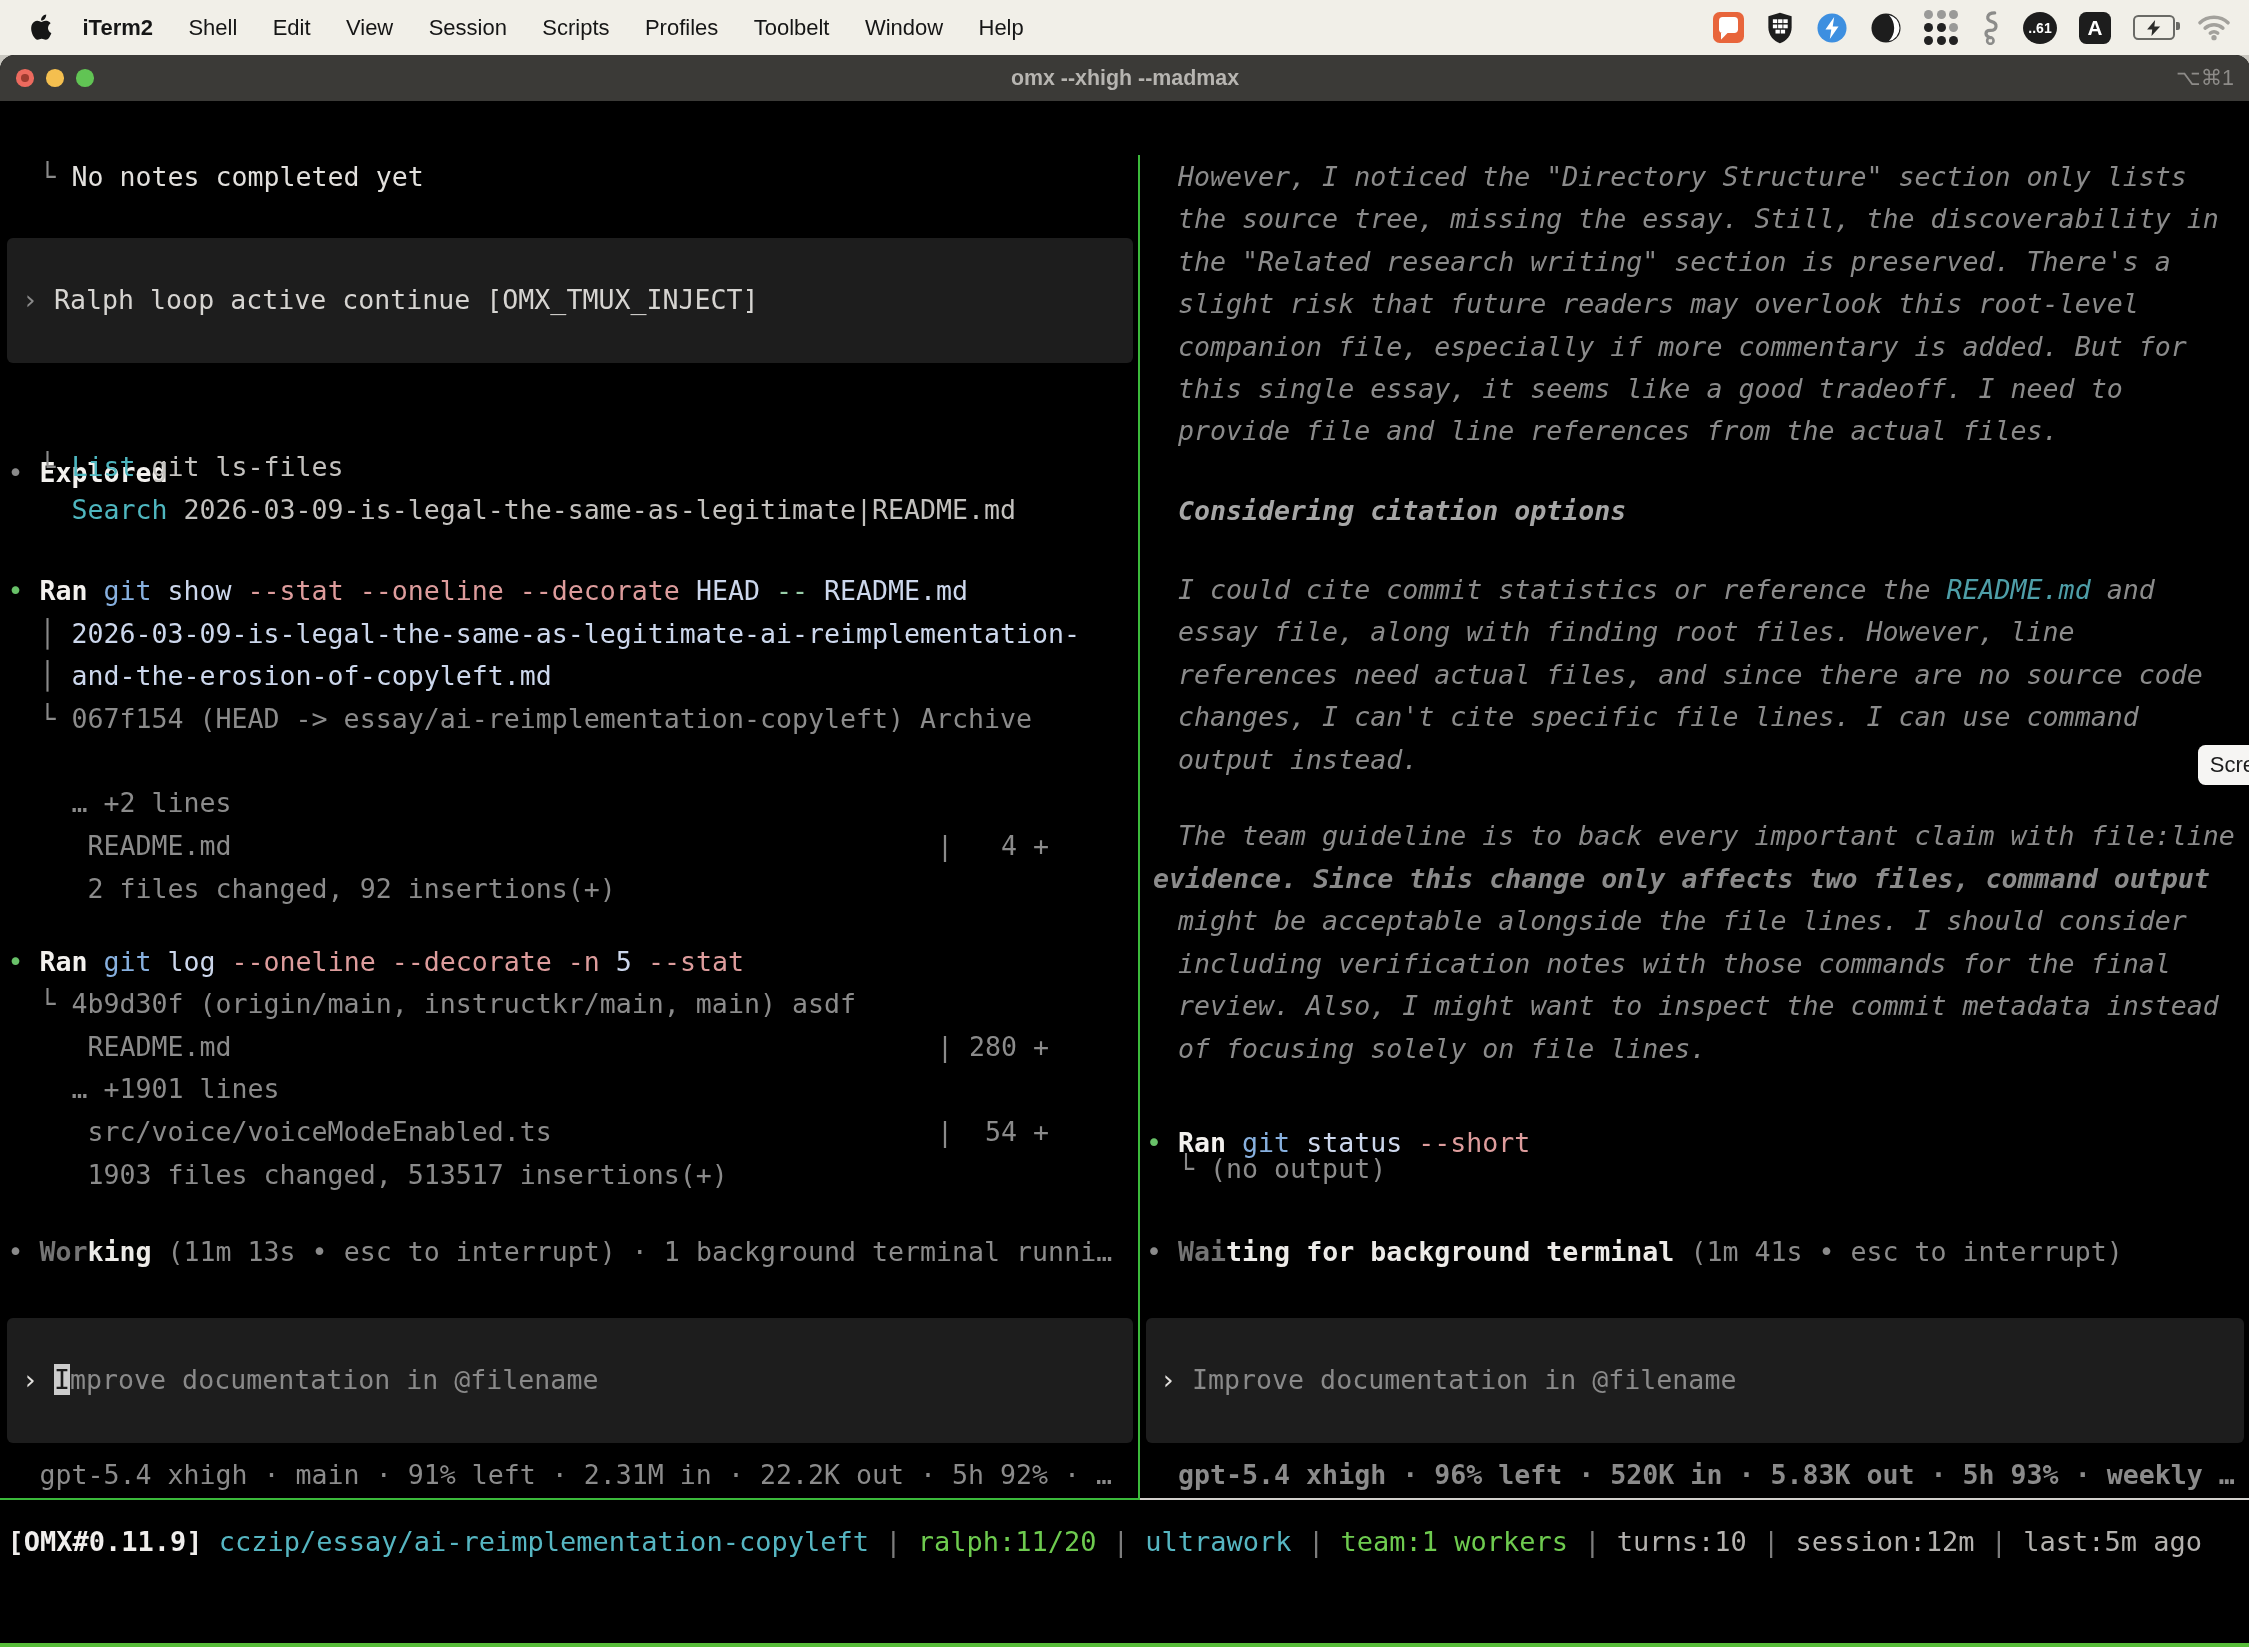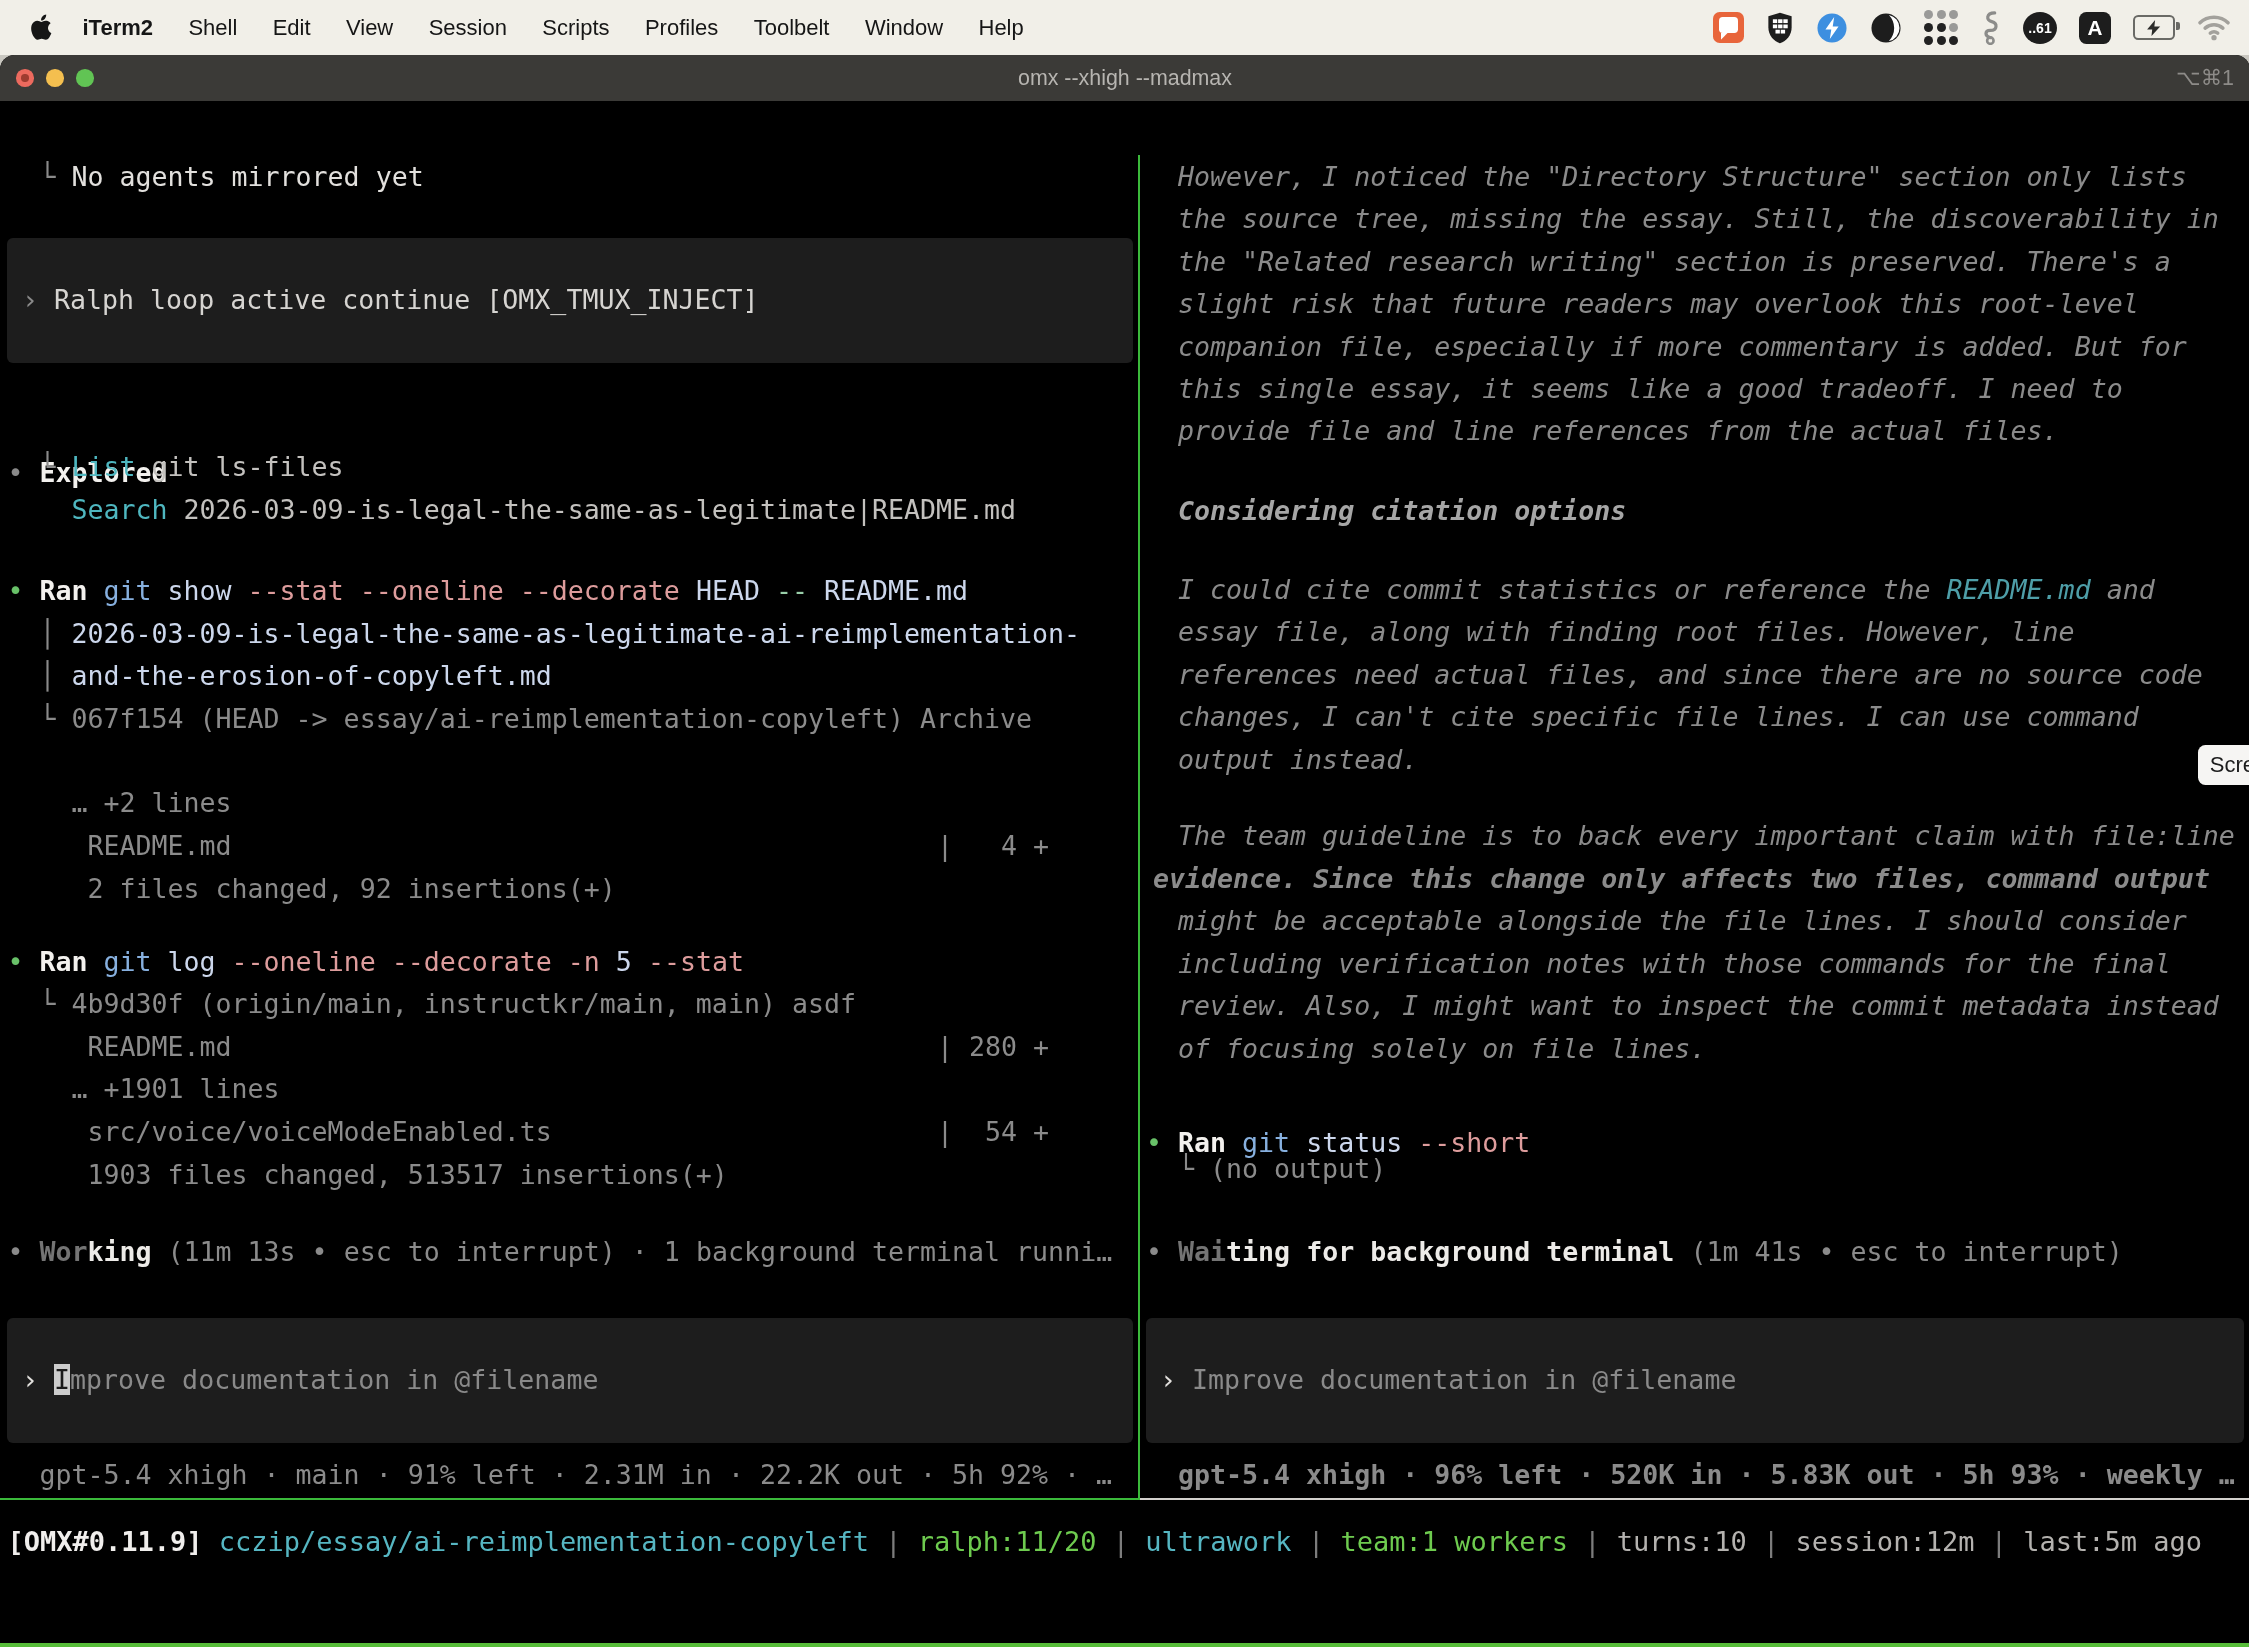--- a/index.html
+++ b/index.html
@@ -33,21 +33,21 @@
   .window{position:absolute;left:0;top:55px;width:2250px;height:1593px;background:#000;
           border-radius:14.8px 14.8px 0 0;overflow:hidden;z-index:2;}
   .titlebar{position:relative;height:46px;background:#3b3a37;}
   .tlights{position:absolute;left:16px;top:14px;display:flex;gap:12.5px;}
   .tl{width:17.7px;height:17.7px;border-radius:50%;position:relative;}
   .tl.red{background:#ec6a5e;}
   .tl.red::after{content:"";position:absolute;left:5.2px;top:5.2px;width:7.4px;height:7.4px;border-radius:50%;background:#9e3c30;}
   .tl.yellow{background:#f4bf4f;}
   .tl.green{background:#61c454;}
   .wtitle{position:absolute;left:0;right:0;top:0;height:30px;text-align:center;line-height:46px;
-          color:#b7b5b1;font-weight:normal;font-size:21.4px;}
+          color:#b7b5b1;font-weight:bold;font-size:21.4px;}
   .wshortcut{position:absolute;right:16px;top:0;height:46px;line-height:46px;color:#8d8b88;font-size:21.4px;}
   
   .term{position:absolute;left:0;top:100px;width:2250px;height:1493px;background:#000;}
   .tline{position:absolute;white-space:pre;font:26.6px/42px "DejaVu Sans Mono",monospace;color:#d8d6d3;}
   .sline{position:absolute;white-space:pre;font:27px/42px "DejaVu Sans Mono",monospace;}
   .c-fg{color:#e2e0dd;} .c-fg2{color:#d6d4d1;}
   .c-bold{color:#f3f1ee;font-weight:bold;}
   .c-dim{color:#8a8a8a;}
   .c-grey{color:#8b8b8b;}
   .c-mid{color:#c3c1be;}
@@ -183,21 +183,21 @@
       <span class="wshortcut">⌥⌘1</span>
     </div>
 
     <div class="term">
 
       <div class="greybox" style="left:7.4px;top:83px;width:1126px;height:125px;"></div>
       <div class="greybox" style="left:7.4px;top:1163px;width:1126px;height:125px;"></div>
       <div class="greybox" style="left:1146px;top:1163px;width:1098px;height:125px;"></div>
 
       <div id="left-lines">
-          <div class="tline" style="top: 0.7px; left: 7.4px;"><span class="c-dim">  └ </span><span class="c-fg">No agents mirrored yet</span></div>
+          <div class="tline" style="top: 0.7px; left: 7.4px;"><span class="c-dim">  └ </span><span class="c-fg">No notes completed yet</span></div>
           <div class="tline" style="top: 124px; left: 22px;"><span class="c-dim">› </span><span class="c-fg2">Ralph loop active continue [OMX_TMUX_INJECT]</span></div>
           <div class="tline" style="top: 249px; left: 7.4px; margin-top: 48px;"><span class="c-dim">• </span><span class="c-bold">Explored</span></div>
           <div class="tline" style="top: 291px; left: 7.4px;"><span class="c-dim">  └ </span><span class="c-cyan">List </span><span class="c-mid">git ls-files</span></div>
           <div class="tline" style="top: 334px; left: 7.4px;"><span class="c-dim">    </span><span class="c-cyan">Search </span><span class="c-mid">2026-03-09-is-legal-the-same-as-legitimate|README.md</span></div>
           <div class="tline" style="top: 415px; left: 7.4px;"><span class="c-gbul">• </span><span class="c-bold">Ran </span><span class="c-blue">git </span><span class="c-pale">show </span><span class="c-pink">--stat </span><span class="c-pink">--oneline </span><span class="c-pink">--decorate </span><span class="c-pale">HEAD </span><span class="c-sgreen">-- </span><span class="c-pale">README.md</span></div>
           <div class="tline" style="top: 458px; left: 7.4px;"><span class="c-dim">  │ </span><span class="c-pale">2026-03-09-is-legal-the-same-as-legitimate-ai-reimplementation-</span></div>
           <div class="tline" style="top: 500px; left: 7.4px;"><span class="c-dim">  │ </span><span class="c-pale">and-the-erosion-of-copyleft.md</span></div>
           <div class="tline" style="top: 543px; left: 7.4px;"><span class="c-dim">  └ </span><span class="c-grey">067f154 (HEAD -&gt; essay/ai-reimplementation-copyleft) Archive</span></div>
           <div class="tline" style="top: 585px; left: 7.4px;"><span class="c-dim">    </span></div>
           <div class="tline" style="top: 627px; left: 7.4px;"><span class="c-dim">    </span><span class="c-grey">… +2 lines</span></div>

